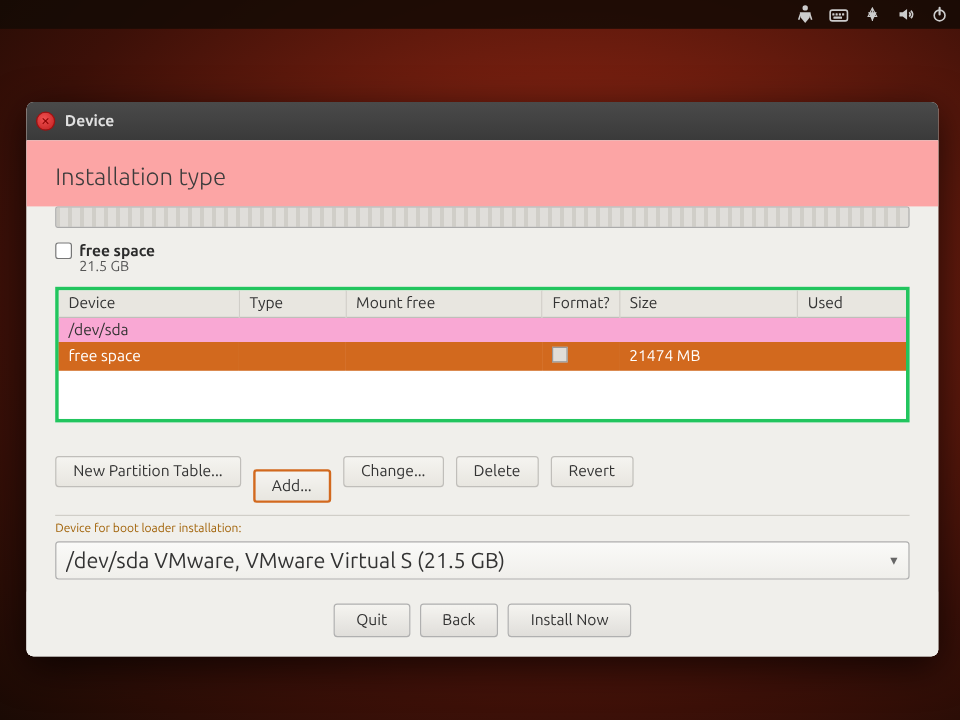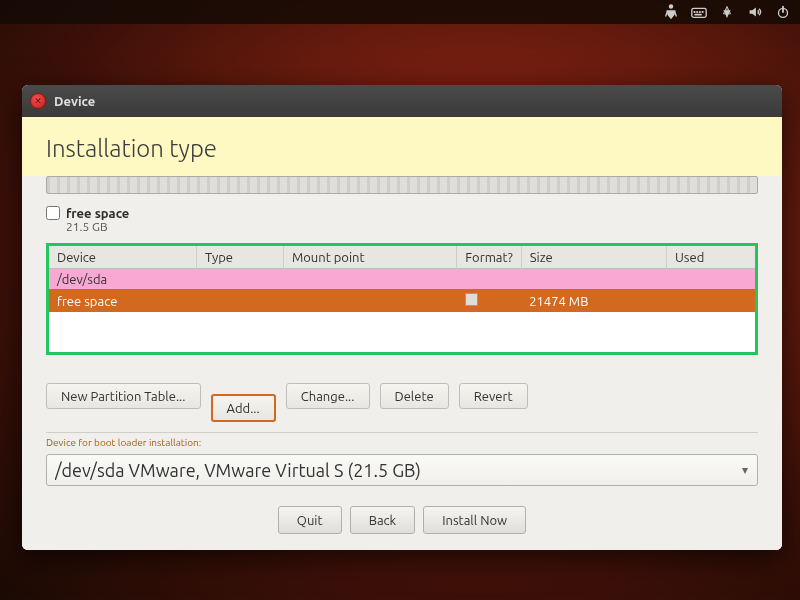--- a/index.html
+++ b/index.html
@@ -93,25 +93,25 @@
       margin-left: 2px;
     }
 
     
     .dialog-content {
       padding: 0;
       background: #f0efeb;
     }
 
     .page-title {
-      font-size: 24px;
+      font-size: 20px;
       font-weight: 300;
       color: #3c3c3c;
       padding: 18px 24px 14px 24px;
-      background: #fef9c3;
+      background: #fca5a5;
     }
 
     
     .partition-bar-area {
       padding: 0 24px 8px 24px;
     }
 
     .partition-bar {
       height: 18px;
       background: repeating-linear-gradient(
@@ -385,21 +385,21 @@
       </div>
       <span class="free-space-size">21.5 GB</span>
     </div>
 
     <div class="partition-table-wrapper">
       <table class="partition-table">
         <thead>
           <tr>
             <th>Device</th>
             <th>Type</th>
-            <th>Mount point</th>
+            <th>Mount free</th>
             <th>Format?</th>
             <th>Size</th>
             <th>Used</th>
           </tr>
         </thead>
         <tbody>
           <tr class="device-row">
             <td colspan="6">/dev/sda</td>
           </tr>
           <tr class="free-space-row">

